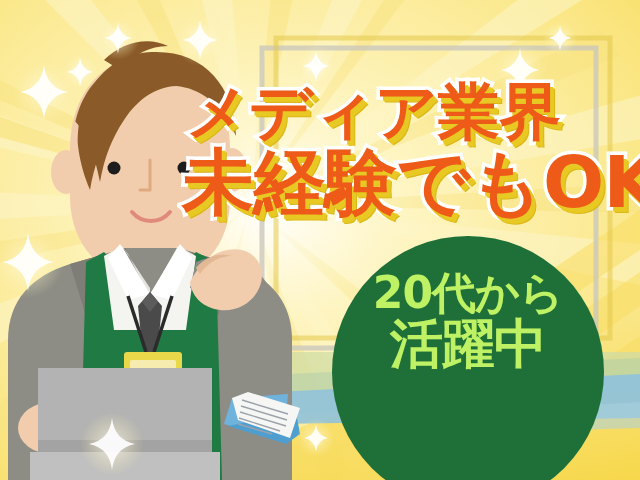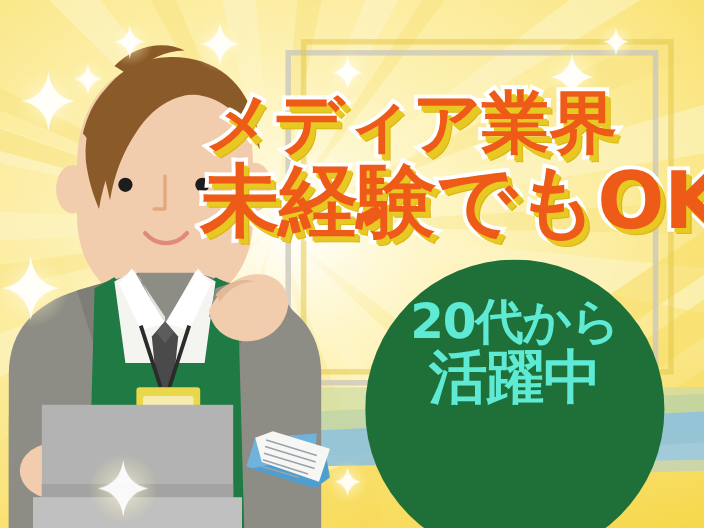--- a/index.html
+++ b/index.html
@@ -59,21 +59,21 @@
     height: 272px;
     border-radius: 50%;
     background: #1f7038;
     z-index: 45;
     text-align: center;
   }
   .badge .btxt {
     position: absolute;
     left: 0; right: 0;
     top: 34px;
-    color: #5eead4;
+    color: #bef264;
     font-family: "DejaVu Sans", "Liberation Sans", sans-serif;
     font-weight: bold;
     font-size: 44px;
     line-height: 1.04;
     letter-spacing: -1px;
   }
   .badge .bline { display: block; white-space: nowrap; }
   .badge .bline3 { font-size: 53px; }
 </style>
 </head>

